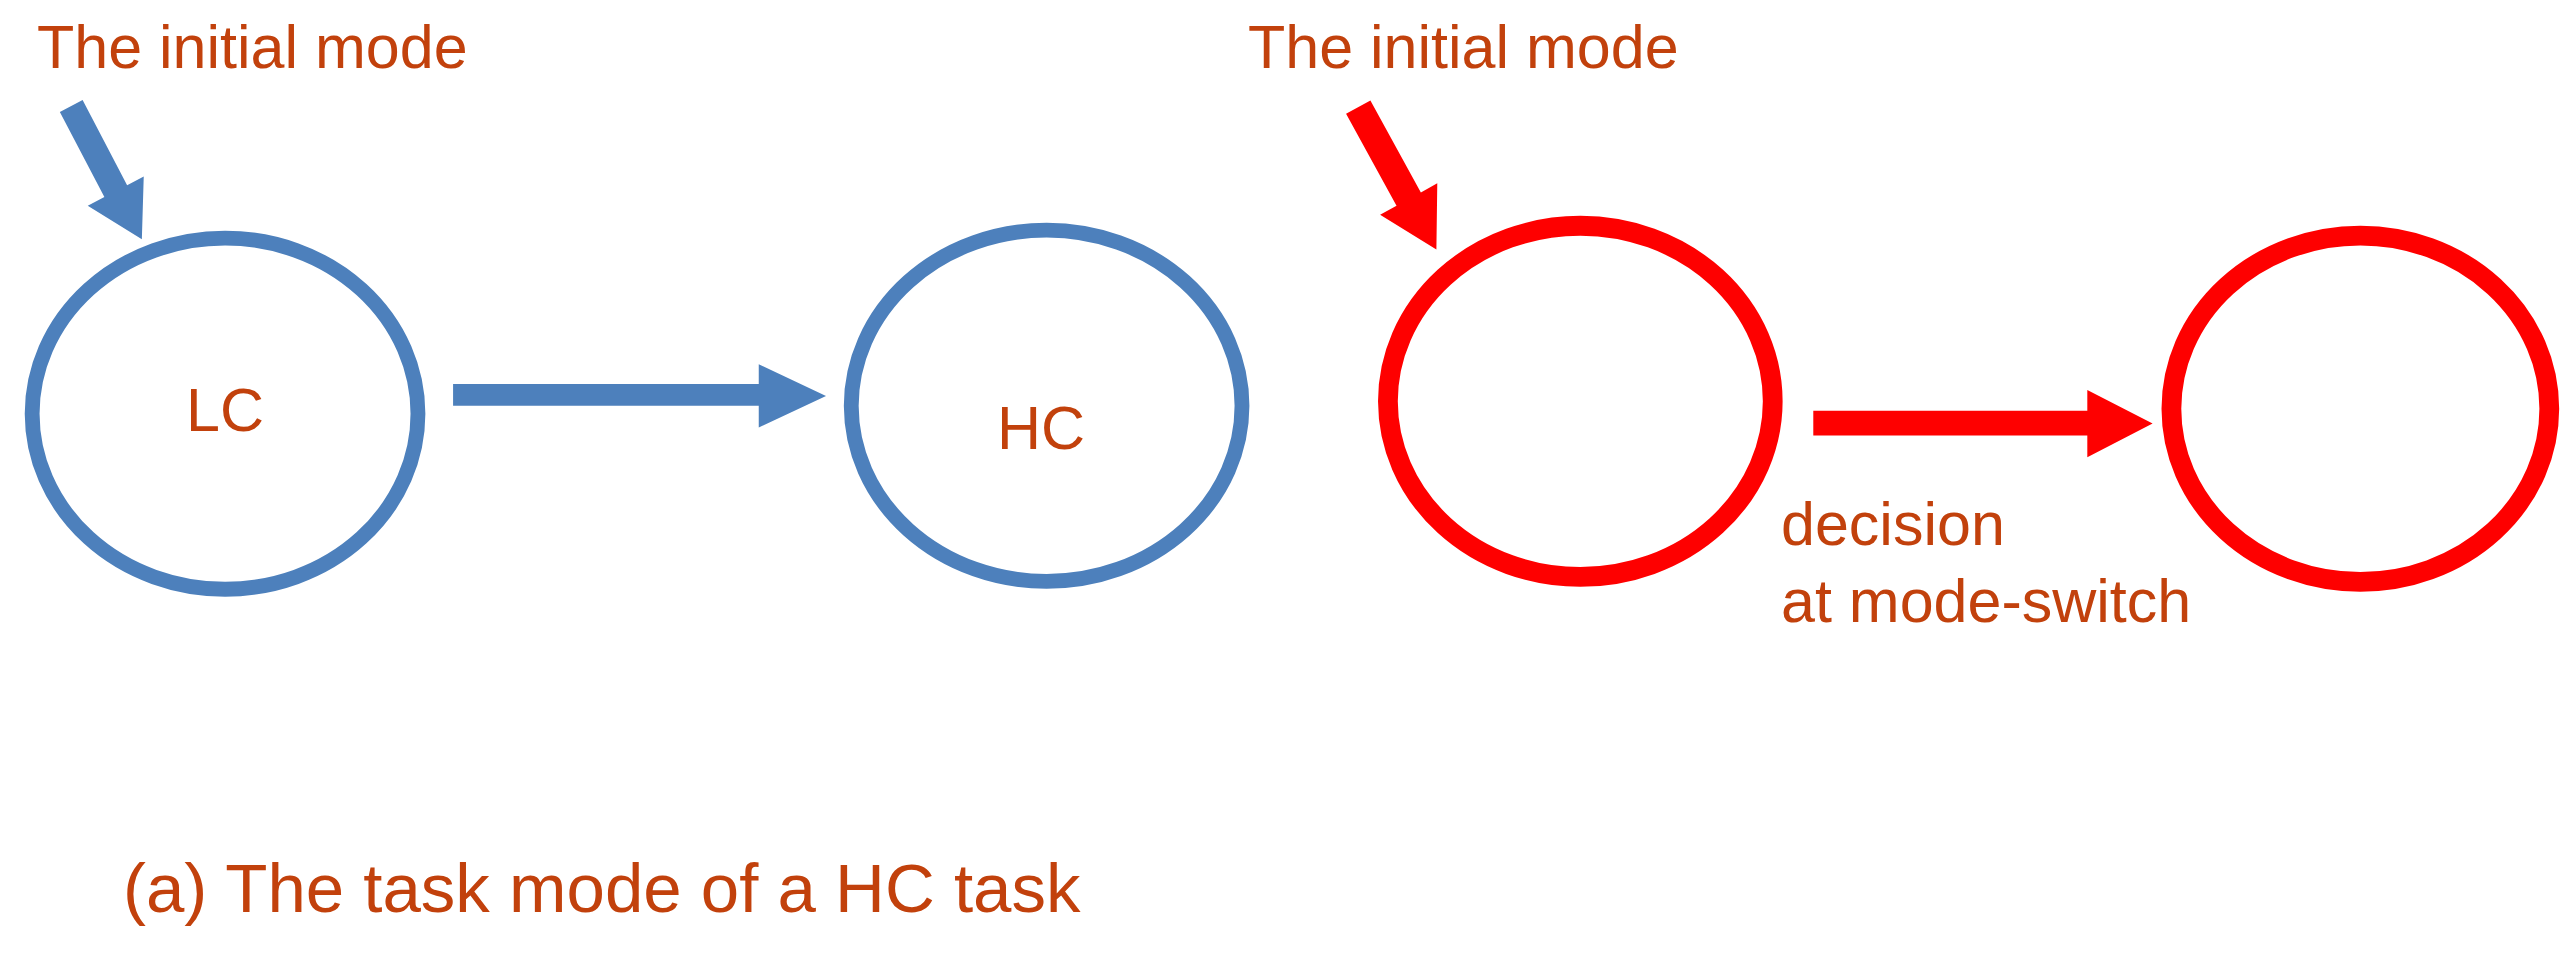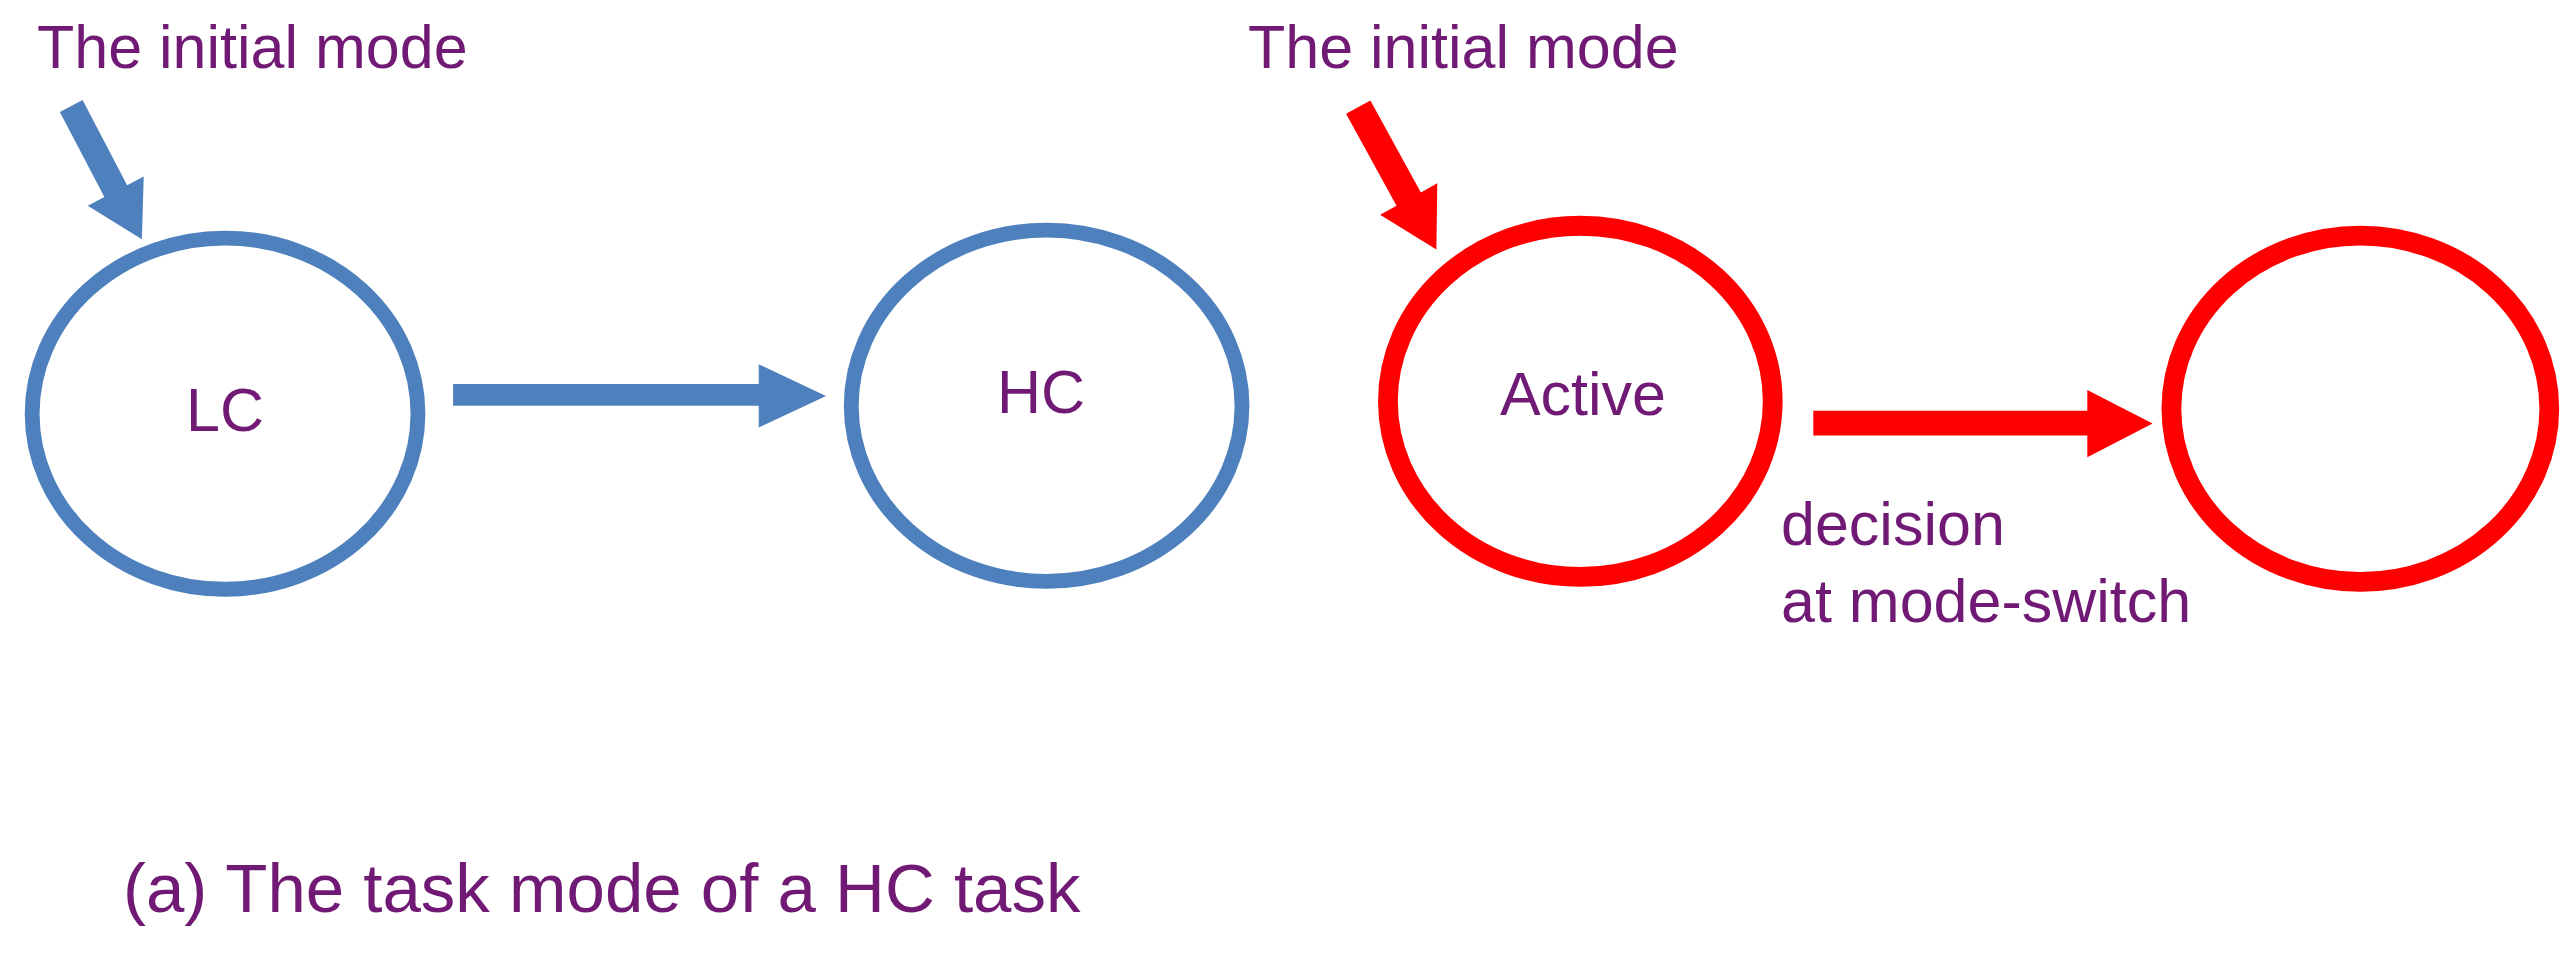--- a/index.html
+++ b/index.html
@@ -3,21 +3,21 @@
 <meta charset="utf-8">
 <style>
   html, body { margin: 0; padding: 0; background: #ffffff; }
   .canvas {
     position: relative;
     width: 2576px;
     height: 956px;
     overflow: hidden;
     background: #ffffff;
     font-family: "Liberation Sans", sans-serif;
-    color: #701a75;
+    color: #c2410c;
   }
   .shapes { position: absolute; left: 0; top: 0; }
   .txt { position: absolute; white-space: nowrap; }
   .lbl { font-size: 61px; line-height: 1; }
   .state {
     font-size: 61px;
     line-height: 1;
     transform: translate(-50%, -50%);
   }
   .caption { font-size: 69px; line-height: 1; }
@@ -39,27 +39,26 @@
     <ellipse cx="1597.5" cy="405.5" rx="194.5" ry="177.5" fill="none" stroke-width="20" stroke="#fe0000"></ellipse>
     <polygon points="1833,415 2110,415 2110,394 2176,428 2110,462 2110,440 1833,440" fill="#fe0000"></polygon>
     <ellipse cx="2386" cy="413" rx="191" ry="175" fill="none" stroke-width="20" stroke="#fe0000"></ellipse>
   </svg>
 
   <div class="txt lbl" style="left:37px; top:17px;">The initial mode</div>
 
   <div class="txt state" style="left:225px; top:410px;">LC</div>
 
 
-  <div class="txt state" style="left:1041px; top:392px;">HC</div>
+  <div class="txt state" style="left:1041px; top:428px;">HC</div>
 
   <div class="txt caption" style="left:123px; top:854px;">(a) The task mode of a HC task</div>
 
   <div class="txt lbl" style="left:1248px; top:17px;">The initial mode</div>
 
-  <div class="txt state" style="left:1583px; top:394px;">Active</div>
 
 
   <div class="txt sched" style="left:1781px; top:486px;">
     <div>decision</div>
     <div>at mode-switch</div>
   </div>
 
 
 </div>
 

